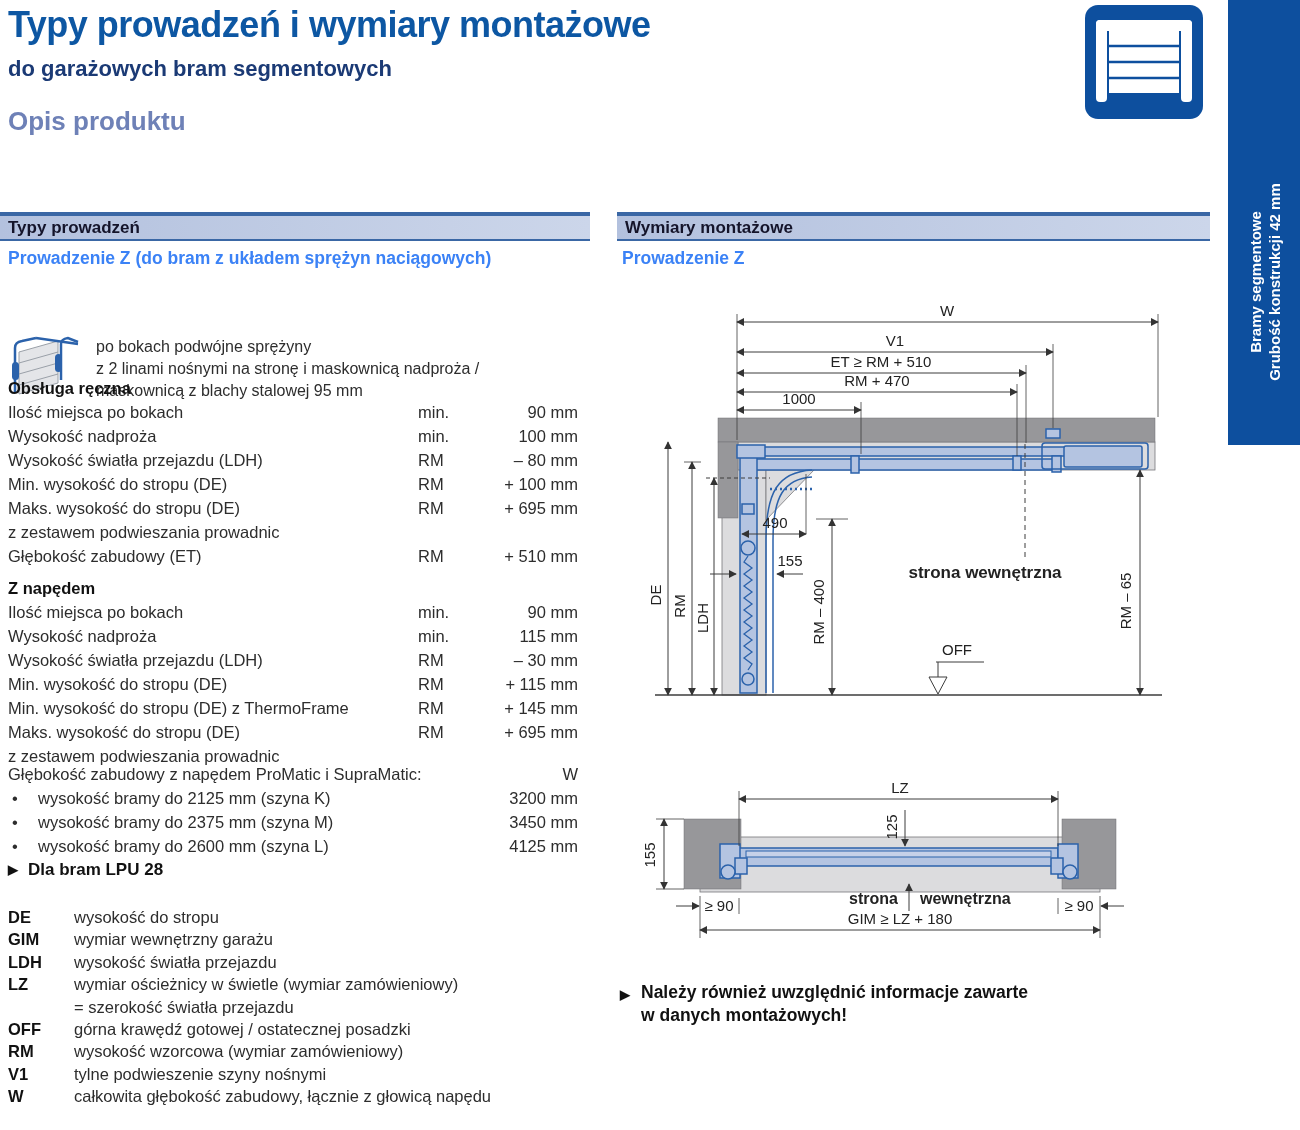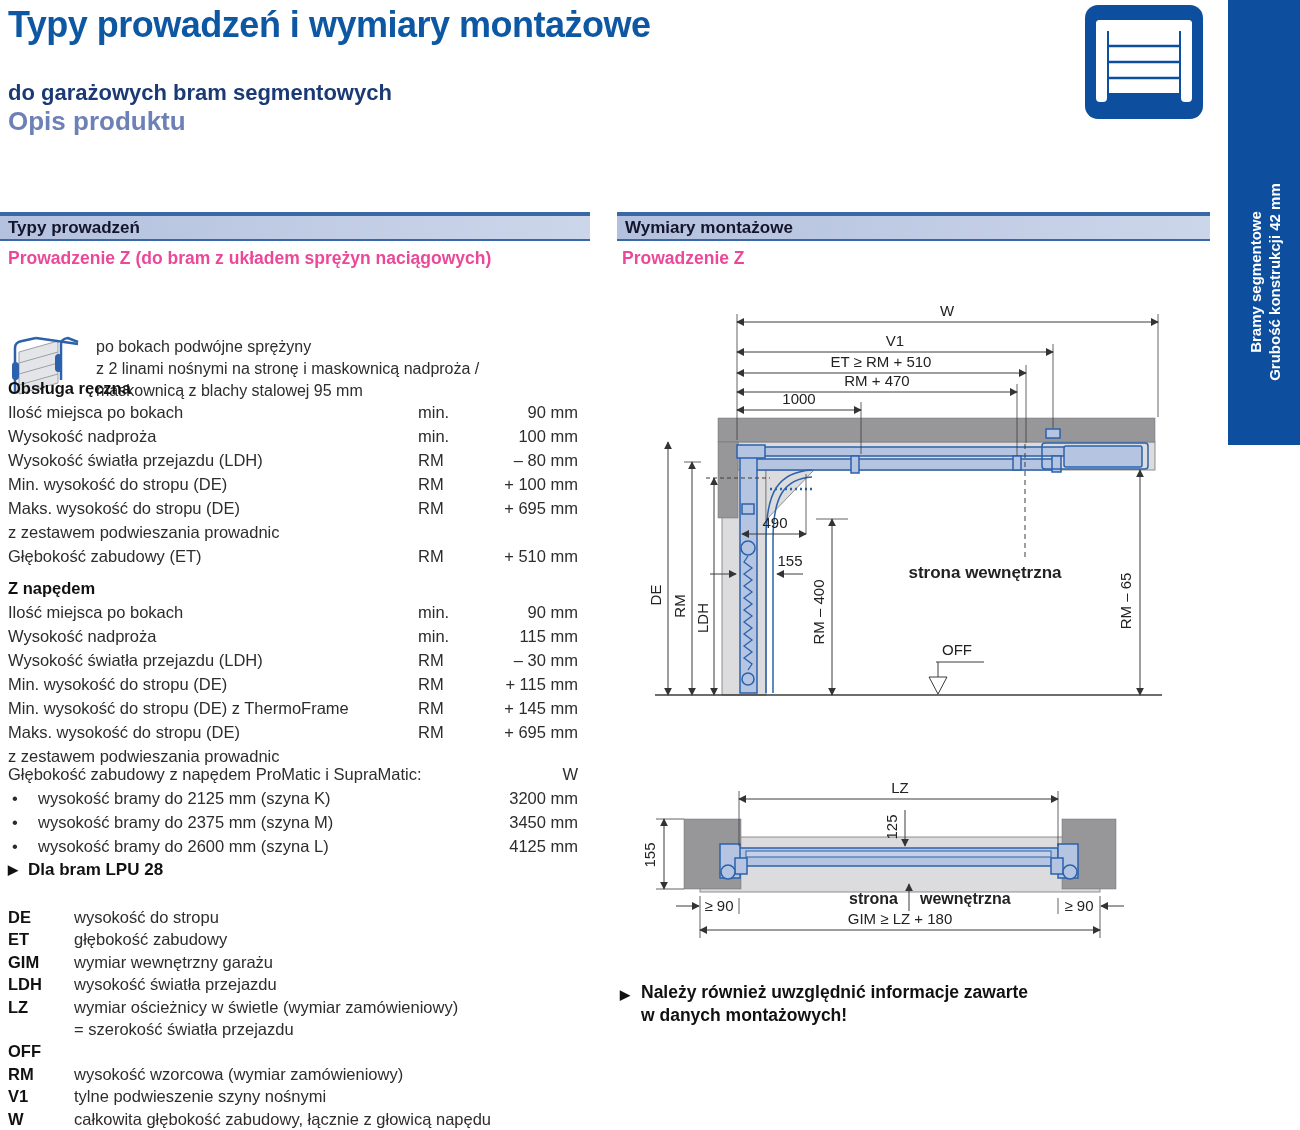--- a/index.html
+++ b/index.html
@@ -2,31 +2,31 @@
 <html><head>
 <meta charset="utf-8">
 <style>
   * { margin:0; padding:0; box-sizing:border-box; }
   body { background:#fff; }
   .page { position:relative; width:1300px; height:1130px; background:#fff;
           font-family:"Liberation Sans", sans-serif; color:#2d2d2d; overflow:hidden; }
 
   
   .h1 { position:absolute; left:8px; top:4px; font-size:36px; font-weight:bold; color:#0d57a3; letter-spacing:-0.5px; }
-  .h2 { position:absolute; left:8px; top:56px; font-size:22px; font-weight:bold; color:#1b3a75;margin-top:24px; }
+  .h2 { position:absolute; left:8px; top:56px; font-size:22px; font-weight:bold; color:#1b3a75; }
   .h3 { position:absolute; left:8px; top:106px; font-size:26px; font-weight:bold; color:#6e81b7; }
 
   
   .secbar { position:absolute; top:212px; height:29px; border-top:4px solid #3a67a5; border-bottom:2px solid #3a67a5;
             background:linear-gradient(to right,#b3c1de,#ccd6ea); font-weight:bold; font-size:17px; color:#14142a;
             padding:2px 8px 0 8px; }
   .secbar.left { left:0; width:590px; }
   .secbar.right { left:617px; width:593px; }
 
-  .lead { position:absolute; font-size:17.5px; font-weight:bold; color:#ec4899; }
+  .lead { position:absolute; font-size:17.5px; font-weight:bold; color:#3b82f6; }
   .lead.l { left:8px; top:248px; }
   .lead.r { left:622px; top:248px; }
 
   
   .feature { position:absolute; left:6px; top:294px; display:flex; gap:16px;margin-top:36px; }
   .feature-text { font-size:16px; line-height:22px; padding-top:6px; }
   .feature-text span { display:block; }
 
   
   .tbl { position:absolute; left:8px; width:570px; }
@@ -232,41 +232,38 @@
   <div class="pointer-line">
     <span class="ptr">▶</span><span>Dla bram LPU 28</span>
   </div>
 
   <div id="legend">
     <div class="lrow">
         <span class="term">DE</span>
         <span class="desc">wysokość do stropu</span>
       </div>
     <div class="lrow">
-        <span class="term">ET</span>
-        <span class="desc">głębokość zabudowy</span>
-      </div>
-    <div class="lrow">
         <span class="term">GIM</span>
         <span class="desc">wymiar wewnętrzny garażu</span>
       </div>
     <div class="lrow">
         <span class="term">LDH</span>
         <span class="desc">wysokość światła przejazdu</span>
       </div>
     <div class="lrow">
         <span class="term">LZ</span>
         <span class="desc">wymiar ościeżnicy w świetle (wymiar zamówieniowy)</span>
       </div>
     <div class="lrow">
         <span class="term"></span>
         <span class="desc">= szerokość światła przejazdu</span>
       </div>
     <div class="lrow">
         <span class="term">OFF</span>
+        <span class="desc">górna krawędź gotowej / ostatecznej posadzki</span>
       </div>
     <div class="lrow">
         <span class="term">RM</span>
         <span class="desc">wysokość wzorcowa (wymiar zamówieniowy)</span>
       </div>
     <div class="lrow">
         <span class="term">V1</span>
         <span class="desc">tylne podwieszenie szyny nośnymi</span>
       </div>
     <div class="lrow">

